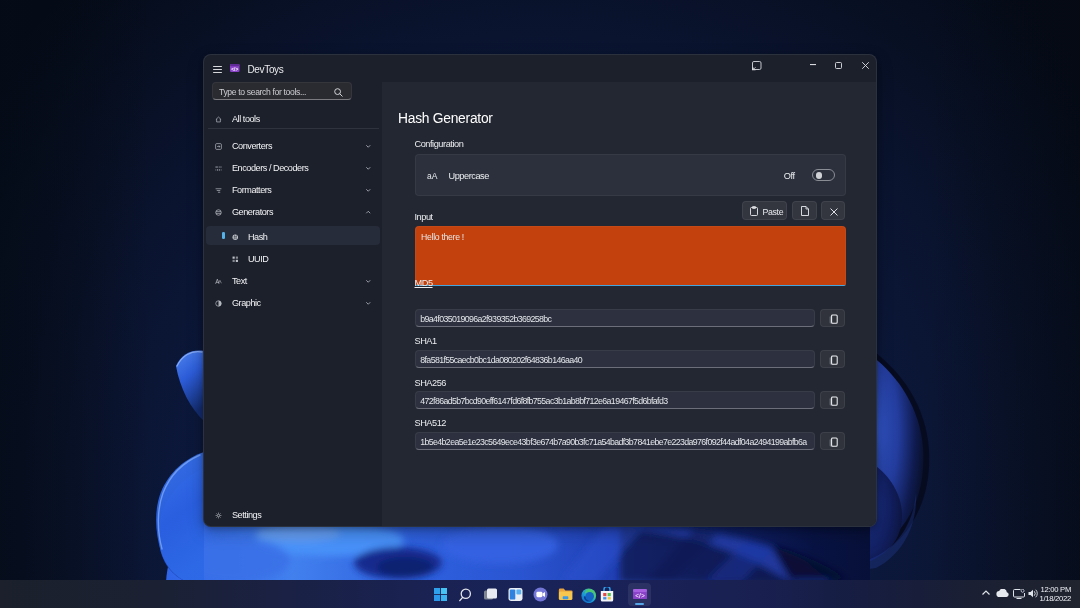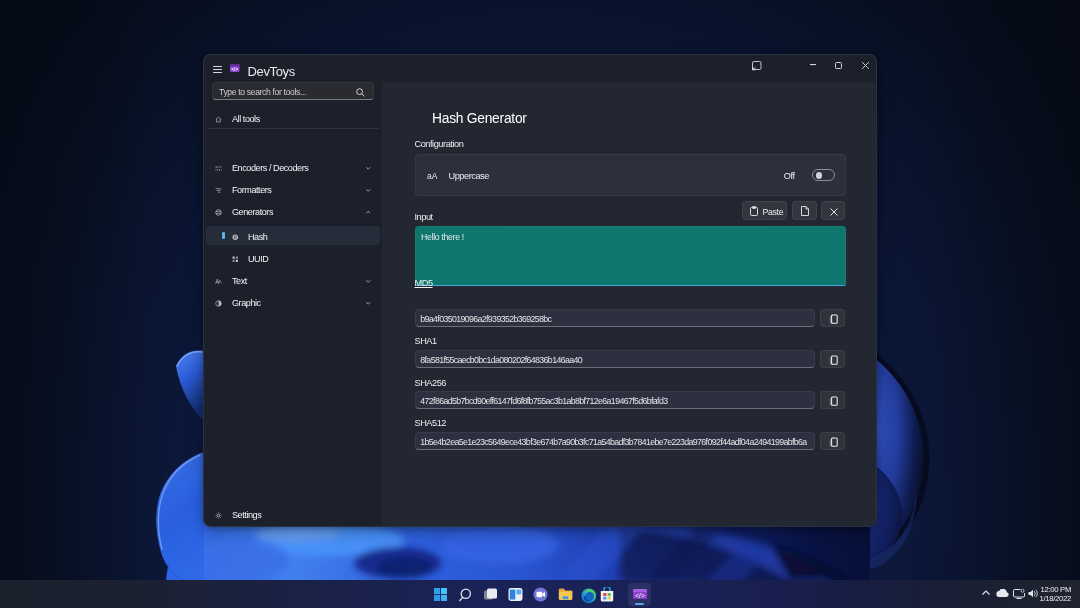--- a/index.html
+++ b/index.html
@@ -10,48 +10,48 @@
 
   
   #win { position:absolute; left:203px; top:54px; width:674px; height:473px;
     background:#1c202b; border-radius:8px; border:1px solid rgba(130,140,160,0.16);
     box-shadow:0 6px 16px rgba(0,0,0,0.28), 0 2px 5px rgba(0,0,0,0.2); }
   #main { position:absolute; left:178px; top:27px; right:0; bottom:0;
     background:#232732; border-radius:0 0 7px 0; }
 
   
   .tbar-ico { position:absolute; color:#d6d8dc; }
-  #devtoys-title { position:absolute; left:43.5px; top:8.7px; font-size:13px; letter-spacing:-0.35px; color:#e9eaec; }
+  #devtoys-title { position:absolute; left:43.5px; top:8.7px; font-size:10px; letter-spacing:-0.35px; color:#e9eaec; }
 
   
-  #search { position:absolute; left:7.5px; top:27px; width:162px; height:18px;
+  #search { position:absolute; left:7.5px; top:27px; width:140px; height:18px;
     background:#2a2b31; border:1px solid rgba(255,255,255,0.055); border-bottom:1px solid rgba(255,255,255,0.38);
     border-radius:4px; }
   #search .ph { position:absolute; left:6.5px; top:4px; font-size:8.6px; letter-spacing:-0.35px; color:#cdced2; }
   .nav { position:absolute; left:0; width:179px; height:22px;text-decoration:underline; }
   .nav .ntxt { position:absolute; font-size:9.1px; letter-spacing:-0.45px; color:#f2f3f5; top:6px; }
   .nav .nico { position:absolute; color:#d3d6dc; }
   .nav .chev { position:absolute; right:11.5px; top:7.5px; width:6.5px; height:6.5px; color:#cfd1d6; }
   .navdiv { position:absolute; left:4px; width:171px; height:1px; background:rgba(255,255,255,0.085); }
   #selrow { position:absolute; left:1.5px; top:170.5px; width:174px; height:19.5px;
     background:#262c39; border-radius:4px; }
   #selbar { position:absolute; left:18px; top:176.9px; width:2.6px; height:7.4px; background:#55b3ea; border-radius:1.3px; }
 
   
   .lbl { position:absolute; font-size:9.2px; letter-spacing:-0.45px; color:#eceef0; }
-  #h1 { position:absolute; left:50px; top:28.5px; font-size:13.8px; letter-spacing:-0.25px; color:#ffffff; }
+  #h1 { position:absolute; left:16px; top:28.5px; font-size:13.8px; letter-spacing:-0.25px; color:#ffffff; }
   #cfgcard { position:absolute; left:32.5px; top:71.5px; width:431px; height:42px;
     background:#2b303c; border:1px solid rgba(255,255,255,0.05); border-radius:4px; }
   #toggle { position:absolute; right:10px; top:14.5px; width:22.5px; height:11.5px;
     border:1px solid #8b8d95; border-radius:6px; }
   #toggle .knob { position:absolute; left:2.5px; top:2.3px; width:6.5px; height:6.5px; border-radius:50%; background:#cfd1d6; }
   .btn { position:absolute; background:#33363f; border:1px solid rgba(255,255,255,0.065);
     border-radius:4px; color:#e8eaee; }
   #ta { position:absolute; left:32.5px; top:143.5px; width:431px; height:60px;
-    background:#0f766e; border:1px solid rgba(255,255,255,0.045); border-bottom:1.6px solid #44a6de;
+    background:#c2410c; border:1px solid rgba(255,255,255,0.045); border-bottom:1.6px solid #44a6de;
     border-radius:4px 4px 2px 2px; }
   #ta span { position:absolute; left:5.5px; top:5.5px; font-size:8.7px; letter-spacing:-0.3px; color:#e6e8ea; }
   .hfield { position:absolute; left:32.5px; width:400px; height:18.6px;
     background:#2d313f; border:1px solid rgba(255,255,255,0.055); border-bottom:1px solid rgba(255,255,255,0.30);
     border-radius:4px; }
   .hfield span { position:absolute; left:4.8px; top:4.2px; font-size:8.8px; letter-spacing:-0.63px; color:#e4e6ea; white-space:nowrap; overflow:hidden; display:block; width:392px; }
   .cpybtn { position:absolute; left:438px; width:24.5px; height:18.6px; background:#30333c;
     border:1px solid rgba(255,255,255,0.065); border-radius:4px; }
 
   
@@ -185,20 +185,30 @@
       </svg>
     </div>
 
     <div class="nav" style="top:53px;">
       <svg class="nico" viewBox="0 0 12 12" style="width:7px;height:7px;left:11px;top:7.5px;">
           <path d="M1.5,6 L6,1.8 L10.5,6 M2.8,5.2 L2.8,10.2 L9.2,10.2 L9.2,5.2" fill="none" stroke="currentColor" stroke-width="1"></path>
         </svg>
       <span class="ntxt" style="left:28px;">All tools</span>
     </div>
     <div class="navdiv" style="top:73px;"></div>
+    <div class="nav" style="top:80px;">
+      <svg class="nico" viewBox="0 0 12 12" style="width:7px;height:7px;left:11px;top:7.5px;">
+          <rect x="1" y="1" width="10" height="10" rx="2" fill="none" stroke="currentColor" stroke-width="1"></rect>
+          <path d="M3.5,6 h5 M6.5,4 l2,2 -2,2" fill="none" stroke="currentColor" stroke-width="0.9"></path>
+        </svg>
+      <span class="ntxt" style="left:28px;">Converters</span>
+      <svg class="chev" viewBox="0 0 10 10">
+          <path d="M2,3.5 L5,6.5 L8,3.5" fill="none" stroke="currentColor" stroke-width="1.1"></path>
+        </svg>
+    </div>
     <div class="nav" style="top:102px;">
       <svg class="nico" viewBox="0 0 12 12" style="width:7px;height:7px;left:11px;top:7.5px;">
           <path d="M1,3.5 h2 M4,3.5 h1.5 M7,3.5 h1 M9.5,3.5 h1.5 M1,8.5 h1 M3.5,8.5 h2 M7,8.5 h1.5 M10,8.5 h1" stroke="currentColor" stroke-width="1.6"></path>
         </svg>
       <span class="ntxt" style="left:28px;">Encoders / Decoders</span>
       <svg class="chev" viewBox="0 0 10 10">
           <path d="M2,3.5 L5,6.5 L8,3.5" fill="none" stroke="currentColor" stroke-width="1.1"></path>
         </svg>
     </div>
     <div class="nav" style="top:146px;">

